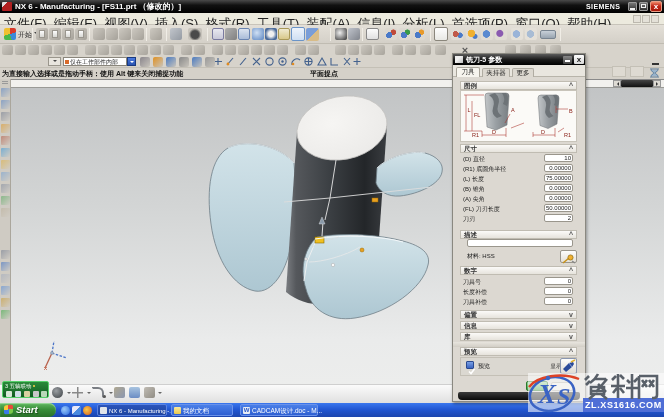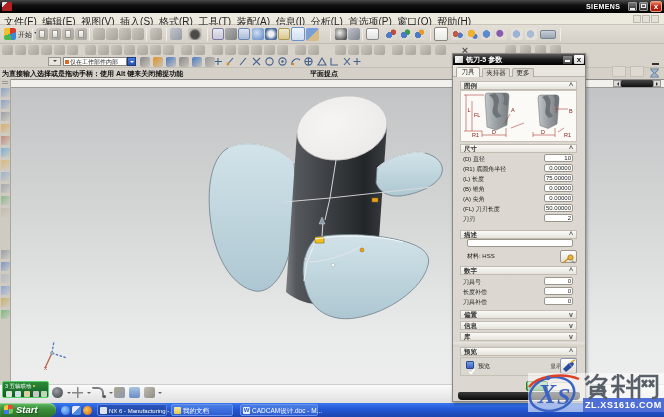--- a/index.html
+++ b/index.html
@@ -5,32 +5,33 @@
 html,body{width:664px;height:417px;overflow:hidden}
 body{font-family:"Liberation Sans",sans-serif;position:relative;background:#d5d1c9}
 .ab{position:absolute}
 .i{position:absolute;border-radius:2px}
 .cjk{color:#1a1a1a}
 </style></head>
 <body>
 
 <div class="ab" style="left:0;top:0;width:664px;height:13px;background:linear-gradient(#4a4a4a,#111 40%,#000)">
  <div class="ab" style="left:2px;top:2px;width:10px;height:9px;background:linear-gradient(135deg,#e0e0e0 30%,#b02020 30%);border-radius:1px"></div>
+ <div class="ab cjk" style="left:15px;top:1px;font-size:8px;font-weight:bold;color:#fff;white-space:nowrap">NX 6 - Manufacturing - [FS11.prt （修改的）]</div>
  <div class="ab" style="left:586px;top:2.5px;font-size:7px;font-weight:bold;color:#fff;letter-spacing:.4px">SIEMENS</div>
  <div class="ab" style="left:628px;top:2px;width:9px;height:9px;background:linear-gradient(#777,#333);border:1px solid #999;border-radius:1px">
       <div class="ab" style="left:1px;top:5px;width:5px;height:2px;background:#eee"></div>
     </div>
  <div class="ab" style="left:639px;top:2px;width:9px;height:9px;background:linear-gradient(#777,#333);border:1px solid #999;border-radius:1px">
       <div class="ab" style="left:1px;top:1px;width:5px;height:4px;border:1px solid #eee"></div>
     </div>
  <div class="ab" style="left:650px;top:1px;width:12px;height:11px;background:linear-gradient(#f08868,#c02818 45%,#a81808);border:1px solid #e8a088;border-radius:2px;color:#fff;font-size:8px;font-weight:bold;text-align:center;line-height:10px">x</div>
 </div>
 
 <div class="ab" style="left:0;top:13px;width:664px;height:12px;background:#eceade;border-bottom:1px solid #c8c4ba">
- <div class="ab cjk" style="left:4px;top:2px;font-size:10px;letter-spacing:0;white-space:nowrap;color:#222">文件(F)&nbsp; 编辑(E)&nbsp; 视图(V)&nbsp; 插入(S)&nbsp; 格式(R)&nbsp; 工具(T)&nbsp; 装配(A)&nbsp; 信息(I)&nbsp; 分析(L)&nbsp; 首选项(P)&nbsp; 窗口(O)&nbsp; 帮助(H)</div>
+ <div class="ab cjk" style="left:4px;top:2px;font-size:13px;letter-spacing:0;white-space:nowrap;color:#222">文件(F)&nbsp; 编辑(E)&nbsp; 视图(V)&nbsp; 插入(S)&nbsp; 格式(R)&nbsp; 工具(T)&nbsp; 装配(A)&nbsp; 信息(I)&nbsp; 分析(L)&nbsp; 首选项(P)&nbsp; 窗口(O)&nbsp; 帮助(H)</div>
  <div class="ab" style="left:633px;top:2px;width:8px;height:8px;border:1px solid #bcb8ae;background:#e4e1d8"></div>
  <div class="ab" style="left:642px;top:2px;width:8px;height:8px;border:1px solid #bcb8ae;background:#e4e1d8"></div>
  <div class="ab" style="left:651px;top:2px;width:8px;height:8px;border:1px solid #bcb8ae;background:#e4e1d8"></div>
 </div>
 
 <div id="tb1" class="ab" style="left:0;top:25px;width:664px;height:19px;background:linear-gradient(#e3dfd7,#d4d0c8);border-bottom:1px solid #c0bcb2">
     <div class="i" style="left: 4px; top: 3px; width: 12px; height: 12px; background: conic-gradient(rgb(216, 58, 42) 0deg, rgb(216, 58, 42) 20%, rgb(58, 138, 216) 0deg, rgb(58, 138, 216) 45%, rgb(74, 184, 74) 0deg, rgb(74, 184, 74) 70%, rgb(240, 192, 48) 0deg);"></div>
     <div class="ab cjk" style="left: 18px; top: 5px; font-size: 7px; color: rgb(34, 34, 34); white-space: nowrap;">开始 <span style="display:inline-block;width:0;height:0;border:2.5px solid transparent;border-top-color:#444;vertical-align:1px"></span></div>
     <div class="i" style="left: 36px; top: 3px; width: 12px; height: 12px; background: linear-gradient(135deg, rgb(205, 201, 193), rgb(165, 161, 153));"></div>
     <div class="ab" style="left: 39px; top: 5px; width: 6px; height: 8px; background: linear-gradient(rgb(253, 253, 253), rgb(216, 216, 212)); border: 0.5px solid rgb(154, 150, 142);"></div>

